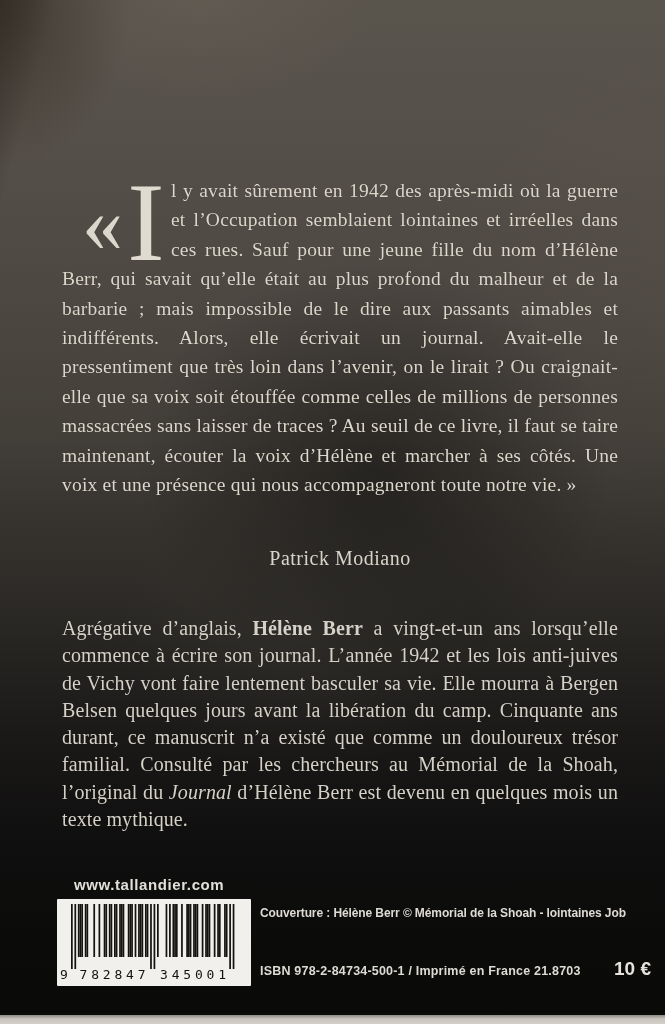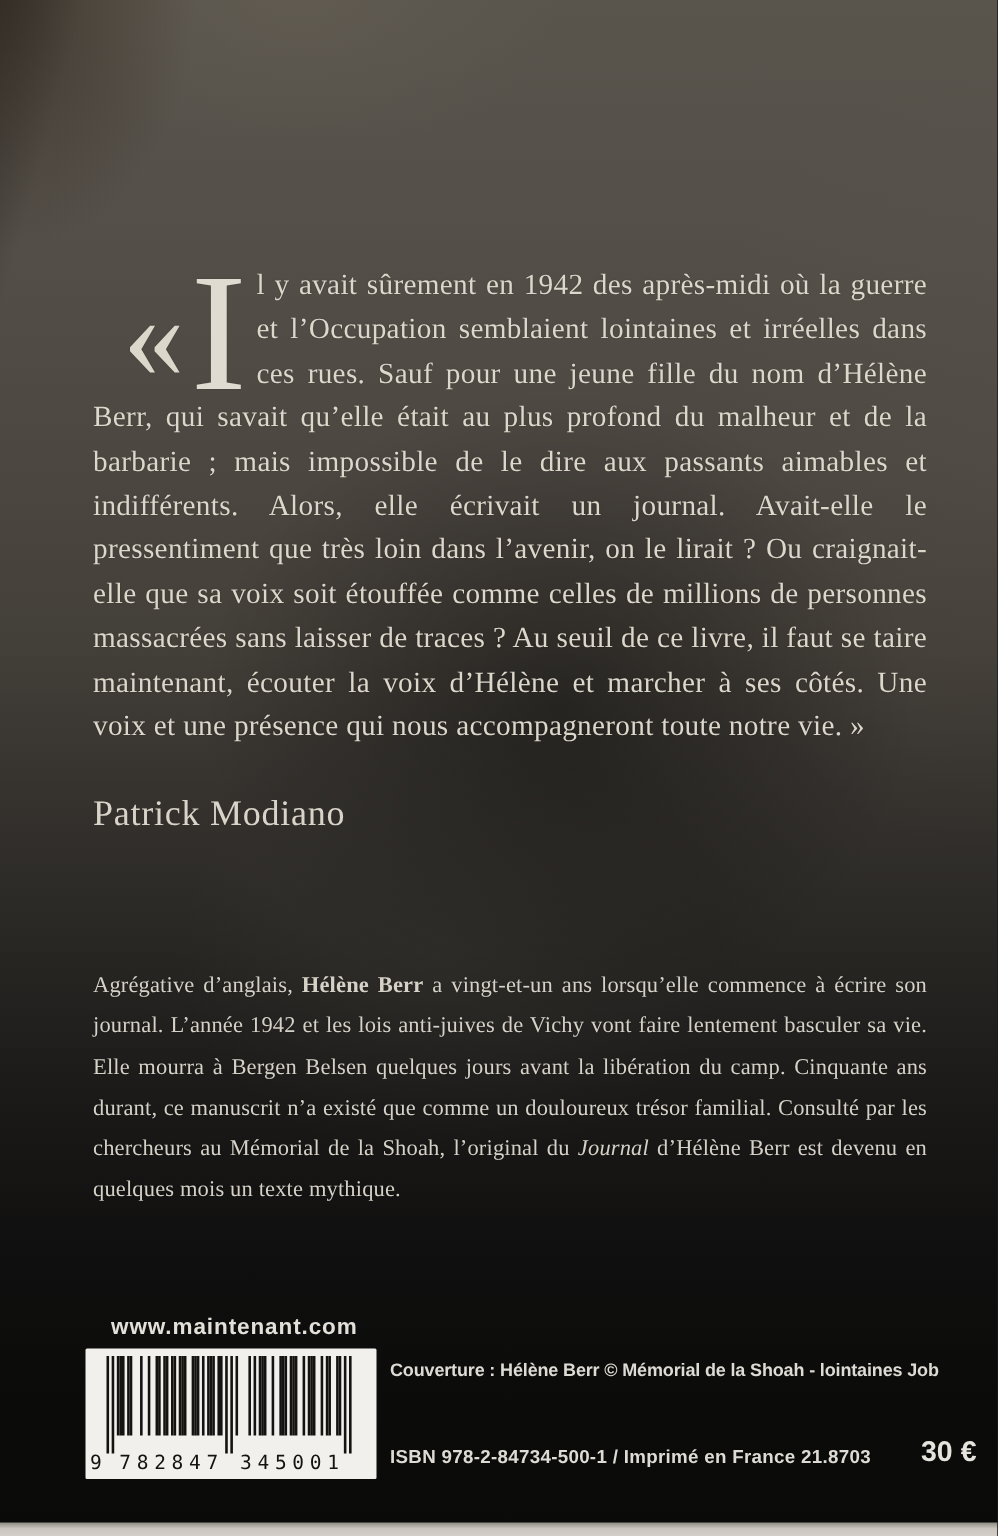--- a/index.html
+++ b/index.html
@@ -29,26 +29,26 @@
     display:flex;align-items:flex-start;
     box-sizing:border-box;padding-left:20px;margin-right:5px;
   }
   .guillemet{
     font-size:82px;line-height:60px;margin-top:18px;color:#dcd7cb;
   }
   .dropcap{
     font-size:112px;line-height:92px;margin-left:4px;color:#e0dbd0;
   }
   .attribution{
-    position:absolute;left:62px;top:530px;width:556px;
-    text-align:left;font-size:24px;letter-spacing:0.5px;color:#d9d4c9;
+    position:absolute;left:62px;top:547px;width:556px;
+    text-align:center;font-size:20px;letter-spacing:0.5px;color:#d9d4c9;
   }
   .bio{
-    position:absolute;left:62px;top:644px;width:556px;margin:0;
-    font-size:15px;line-height:27.3px;letter-spacing:0.1px;
+    position:absolute;left:62px;top:615px;width:556px;margin:0;
+    font-size:20px;line-height:27.3px;letter-spacing:0.1px;
     color:#d5d1c7;text-align:justify;
     text-shadow:0 0 1px rgba(0,0,0,0.25);
   }
   .sans{font-family:"Liberation Sans",sans-serif;font-weight:700;}
   .website{
     position:absolute;left:74px;top:876px;
     font-size:15px;letter-spacing:0.6px;color:#e3e0da;
   }
   .barcode{
     position:absolute;left:57px;top:899px;width:194px;height:87px;
@@ -82,21 +82,21 @@
       <span class="dropcap-float">
           <span class="guillemet">«</span>
           <span class="dropcap">I</span>
         </span><span>l y avait sûrement en 1942 des après-midi où la guerre et l’Occupation semblaient lointaines et irréelles dans ces rues. Sauf pour une jeune fille du nom d’Hélène Berr, qui savait qu’elle était au plus profond du malheur et de la barbarie ; mais impossible de le dire aux passants aimables et indifférents. Alors, elle écrivait un journal. Avait-elle le pressentiment que très loin dans l’avenir, on le lirait ? Ou craignait-elle que sa voix soit étouffée comme celles de millions de personnes massacrées sans laisser de traces ? Au seuil de ce livre, il faut se taire maintenant, écouter la voix d’Hélène et marcher à ses côtés. Une voix et une présence qui nous accompagneront toute notre vie. »</span>
     </div>
 
     <div class="attribution">Patrick Modiano</div>
 
     <p class="bio"><span>Agrégative d’anglais, </span><span style="font-weight: 700;">Hélène Berr</span><span> a vingt-et-un ans lorsqu’elle commence à écrire son journal. L’année 1942 et les lois anti-juives de Vichy vont faire lentement basculer sa vie. Elle mourra à Bergen Belsen quelques jours avant la libération du camp. Cinquante ans durant, ce manuscrit n’a existé que comme un douloureux trésor familial. Consulté par les chercheurs au Mémorial de la Shoah, l’original du </span><span style="font-style: italic;">Journal</span><span> d’Hélène Berr est devenu en quelques mois un texte mythique.</span></p>
 
-    <div class="website sans">www.maintenant.com</div>
+    <div class="website sans">www.tallandier.com</div>
 
     <div class="barcode">
       <svg id="barcode-svg" width="194" height="87" viewBox="0 0 194 87">
         <g id="bars" fill="#141311">
             <rect x="14.00" y="5" width="1.72" height="65"></rect>
             <rect x="17.44" y="5" width="1.72" height="65"></rect>
             <rect x="20.88" y="5" width="1.72" height="53"></rect>
             <rect x="22.60" y="5" width="1.72" height="53"></rect>
             <rect x="24.32" y="5" width="1.72" height="53"></rect>
             <rect x="27.76" y="5" width="1.72" height="53"></rect>
@@ -151,17 +151,17 @@
         <text x="7" y="80" text-anchor="middle" font-size="13" font-family="DejaVu Sans Mono, monospace" fill="#141311">9</text>
         <text x="55.5" y="80" text-anchor="middle" font-size="13" textLength="66" lengthAdjust="spacing" font-family="DejaVu Sans Mono, monospace" fill="#141311">782847</text>
         <text x="136" y="80" text-anchor="middle" font-size="13" textLength="66" lengthAdjust="spacing" font-family="DejaVu Sans Mono, monospace" fill="#141311">345001</text>
       </svg>
     </div>
 
     <div class="credit sans">Couverture : Hélène Berr © Mémorial de la Shoah - lointaines Job</div>
 
     <div class="isbn sans">ISBN 978-2-84734-500-1 / Imprimé en France 21.8703</div>
 
-    <div class="price sans">30 €</div>
+    <div class="price sans">10 €</div>
   </div>
 
   <div class="table-strip"></div>
 </div>
 
 </body></html>

